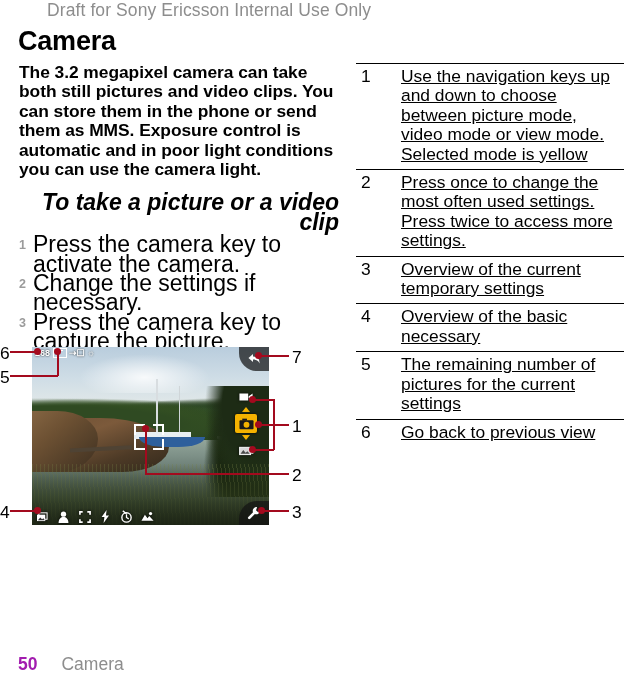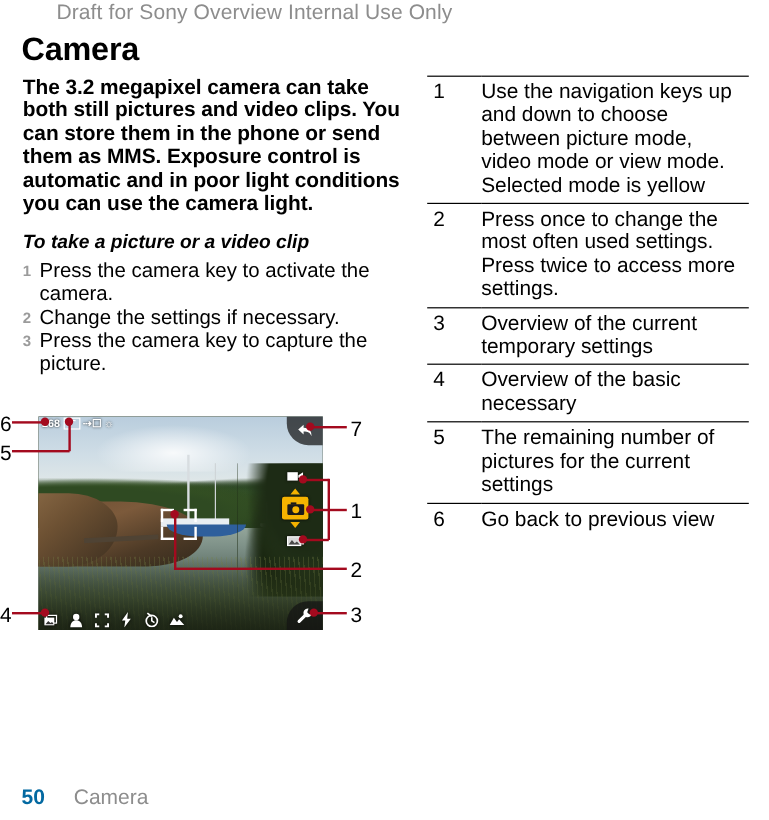--- a/index.html
+++ b/index.html
@@ -59,36 +59,37 @@
 
   .body-para {
     font-size: 17.4px;
     line-height: 19.4px;
     margin: 0 0 14px 0;
     letter-spacing: -0.05px;
     font-weight: bold;
   }
 
   .subhead {
-    font-size: 16px;
+    font-size: 23px;
     line-height: 19.4px;
     font-weight: bold;
     font-style: italic;
     margin: 0 0 3px 0;
+    text-align: right;
   }
 
   ol.steps {
     margin: 0;
     padding: 0;
     list-style: none;
     counter-reset: step;
   }
   ol.steps li {
     position: relative;
-    font-size: 17px;
+    font-size: 23px;
     line-height: 19.4px;
     padding-left: 14px;
     counter-increment: step;
   }
   ol.steps li::before {
     content: counter(step);
     position: absolute;
     left: 0;
     top: 0;
     font-size: 12.5px;
@@ -111,20 +112,21 @@
     font-size: 17.4px;
     line-height: 19.4px;
     padding: 3px 0 5px 0;
   }
   table.ref-table td.num {
     width: 40px;
     padding-left: 5px;
   }
   table.ref-table td.desc {
     padding-right: 2px;
+    text-decoration: underline;
   }
   .ref-footnote {
     font-size: 17.4px;
     line-height: 19.4px;
     border-top: 1.6px solid #000;
     padding-top: 4px;
     margin-top: 0;
   }
 
   
@@ -404,33 +406,33 @@
     position: absolute;
     left: 18px;
     bottom: 8px;
     display: flex;
     align-items: baseline;
     gap: 24px;
   }
   .footer .page-no {
     font-size: 17.5px;
     font-weight: bold;
-    color: #0369a1;
+    color: #a21caf;
   }
   .footer .foot-title {
     font-size: 17.5px;
     color: #8d8d8d;
   }
 </style>
 </head>
 <body>
 
 <div class="page">
 
-  <div class="draft-header">Draft for Sony Overview Internal Use Only</div>
+  <div class="draft-header">Draft for Sony Ericsson Internal Use Only</div>
 
   <div class="chapter-title">Camera</div>
 
   <div class="col-left">
     <p class="body-para">The 3.2 megapixel camera can take both still pictures and video clips. You can store them in the phone or send them as MMS. Exposure control is automatic and in poor light conditions you can use the camera light.</p>
     <p class="subhead">To take a picture or a video clip</p>
     <ol class="steps">
       <li>Press the camera key to activate the camera.</li>
       <li>Change the settings if necessary.</li>
       <li>Press the camera key to capture the picture.</li>

